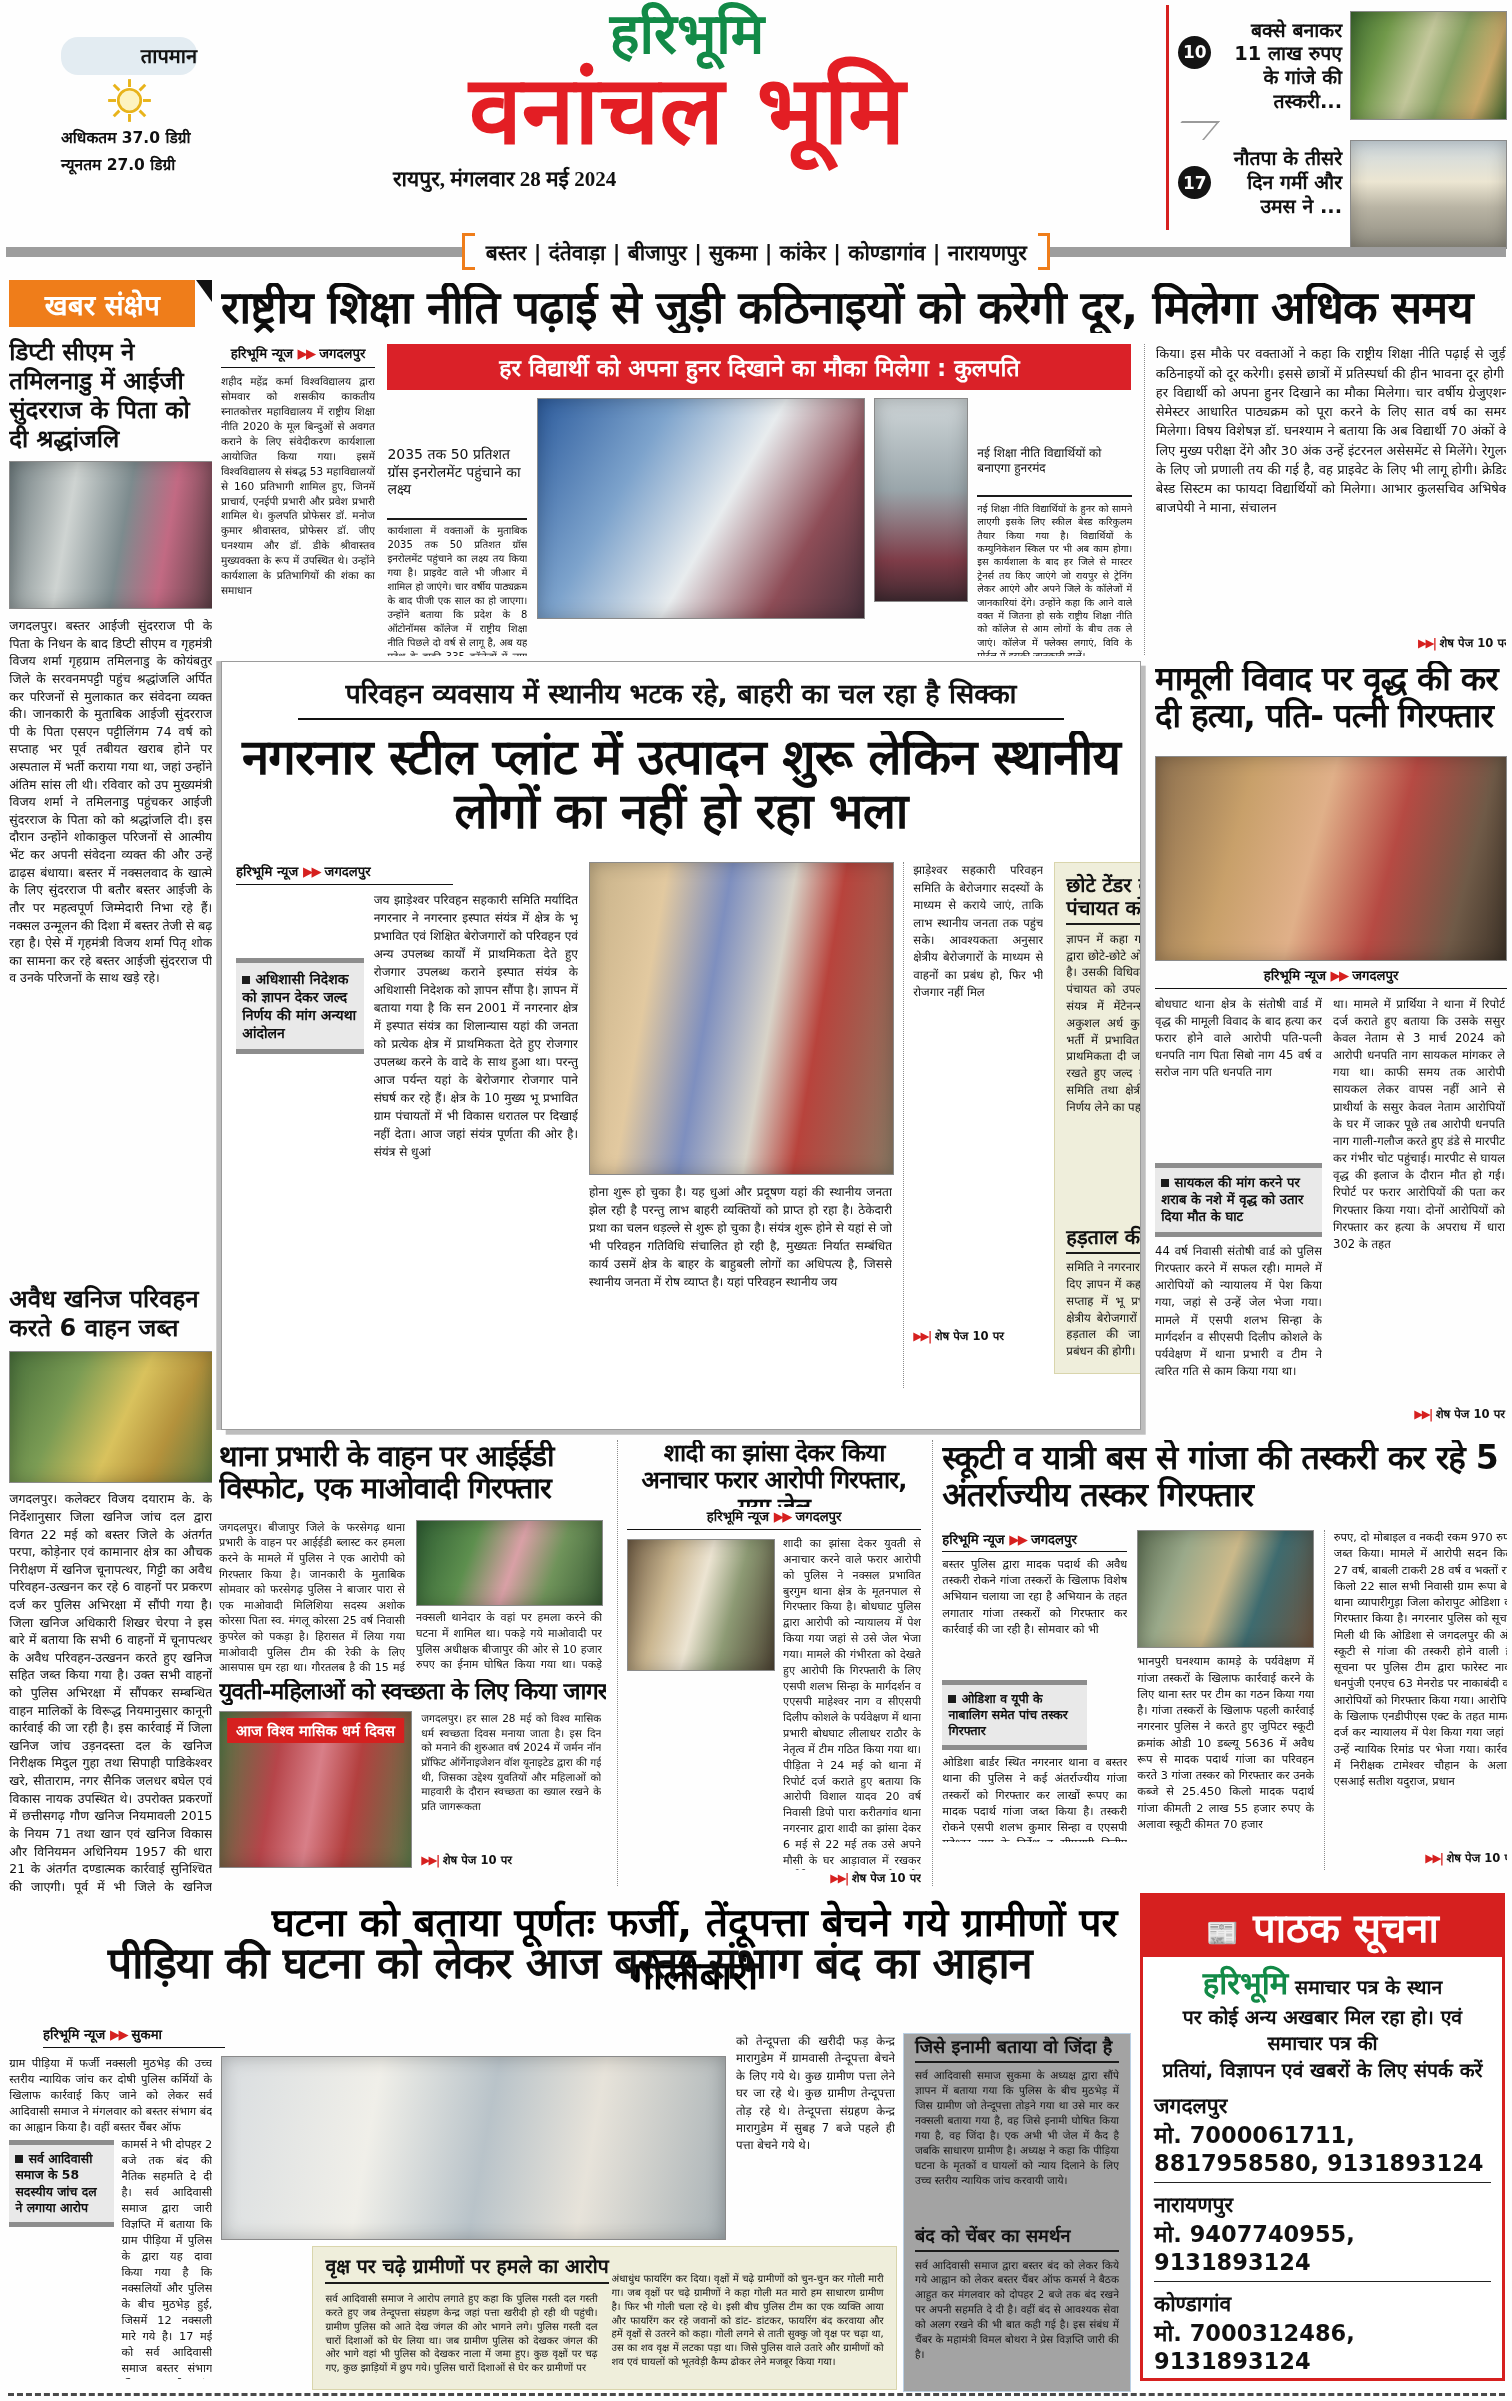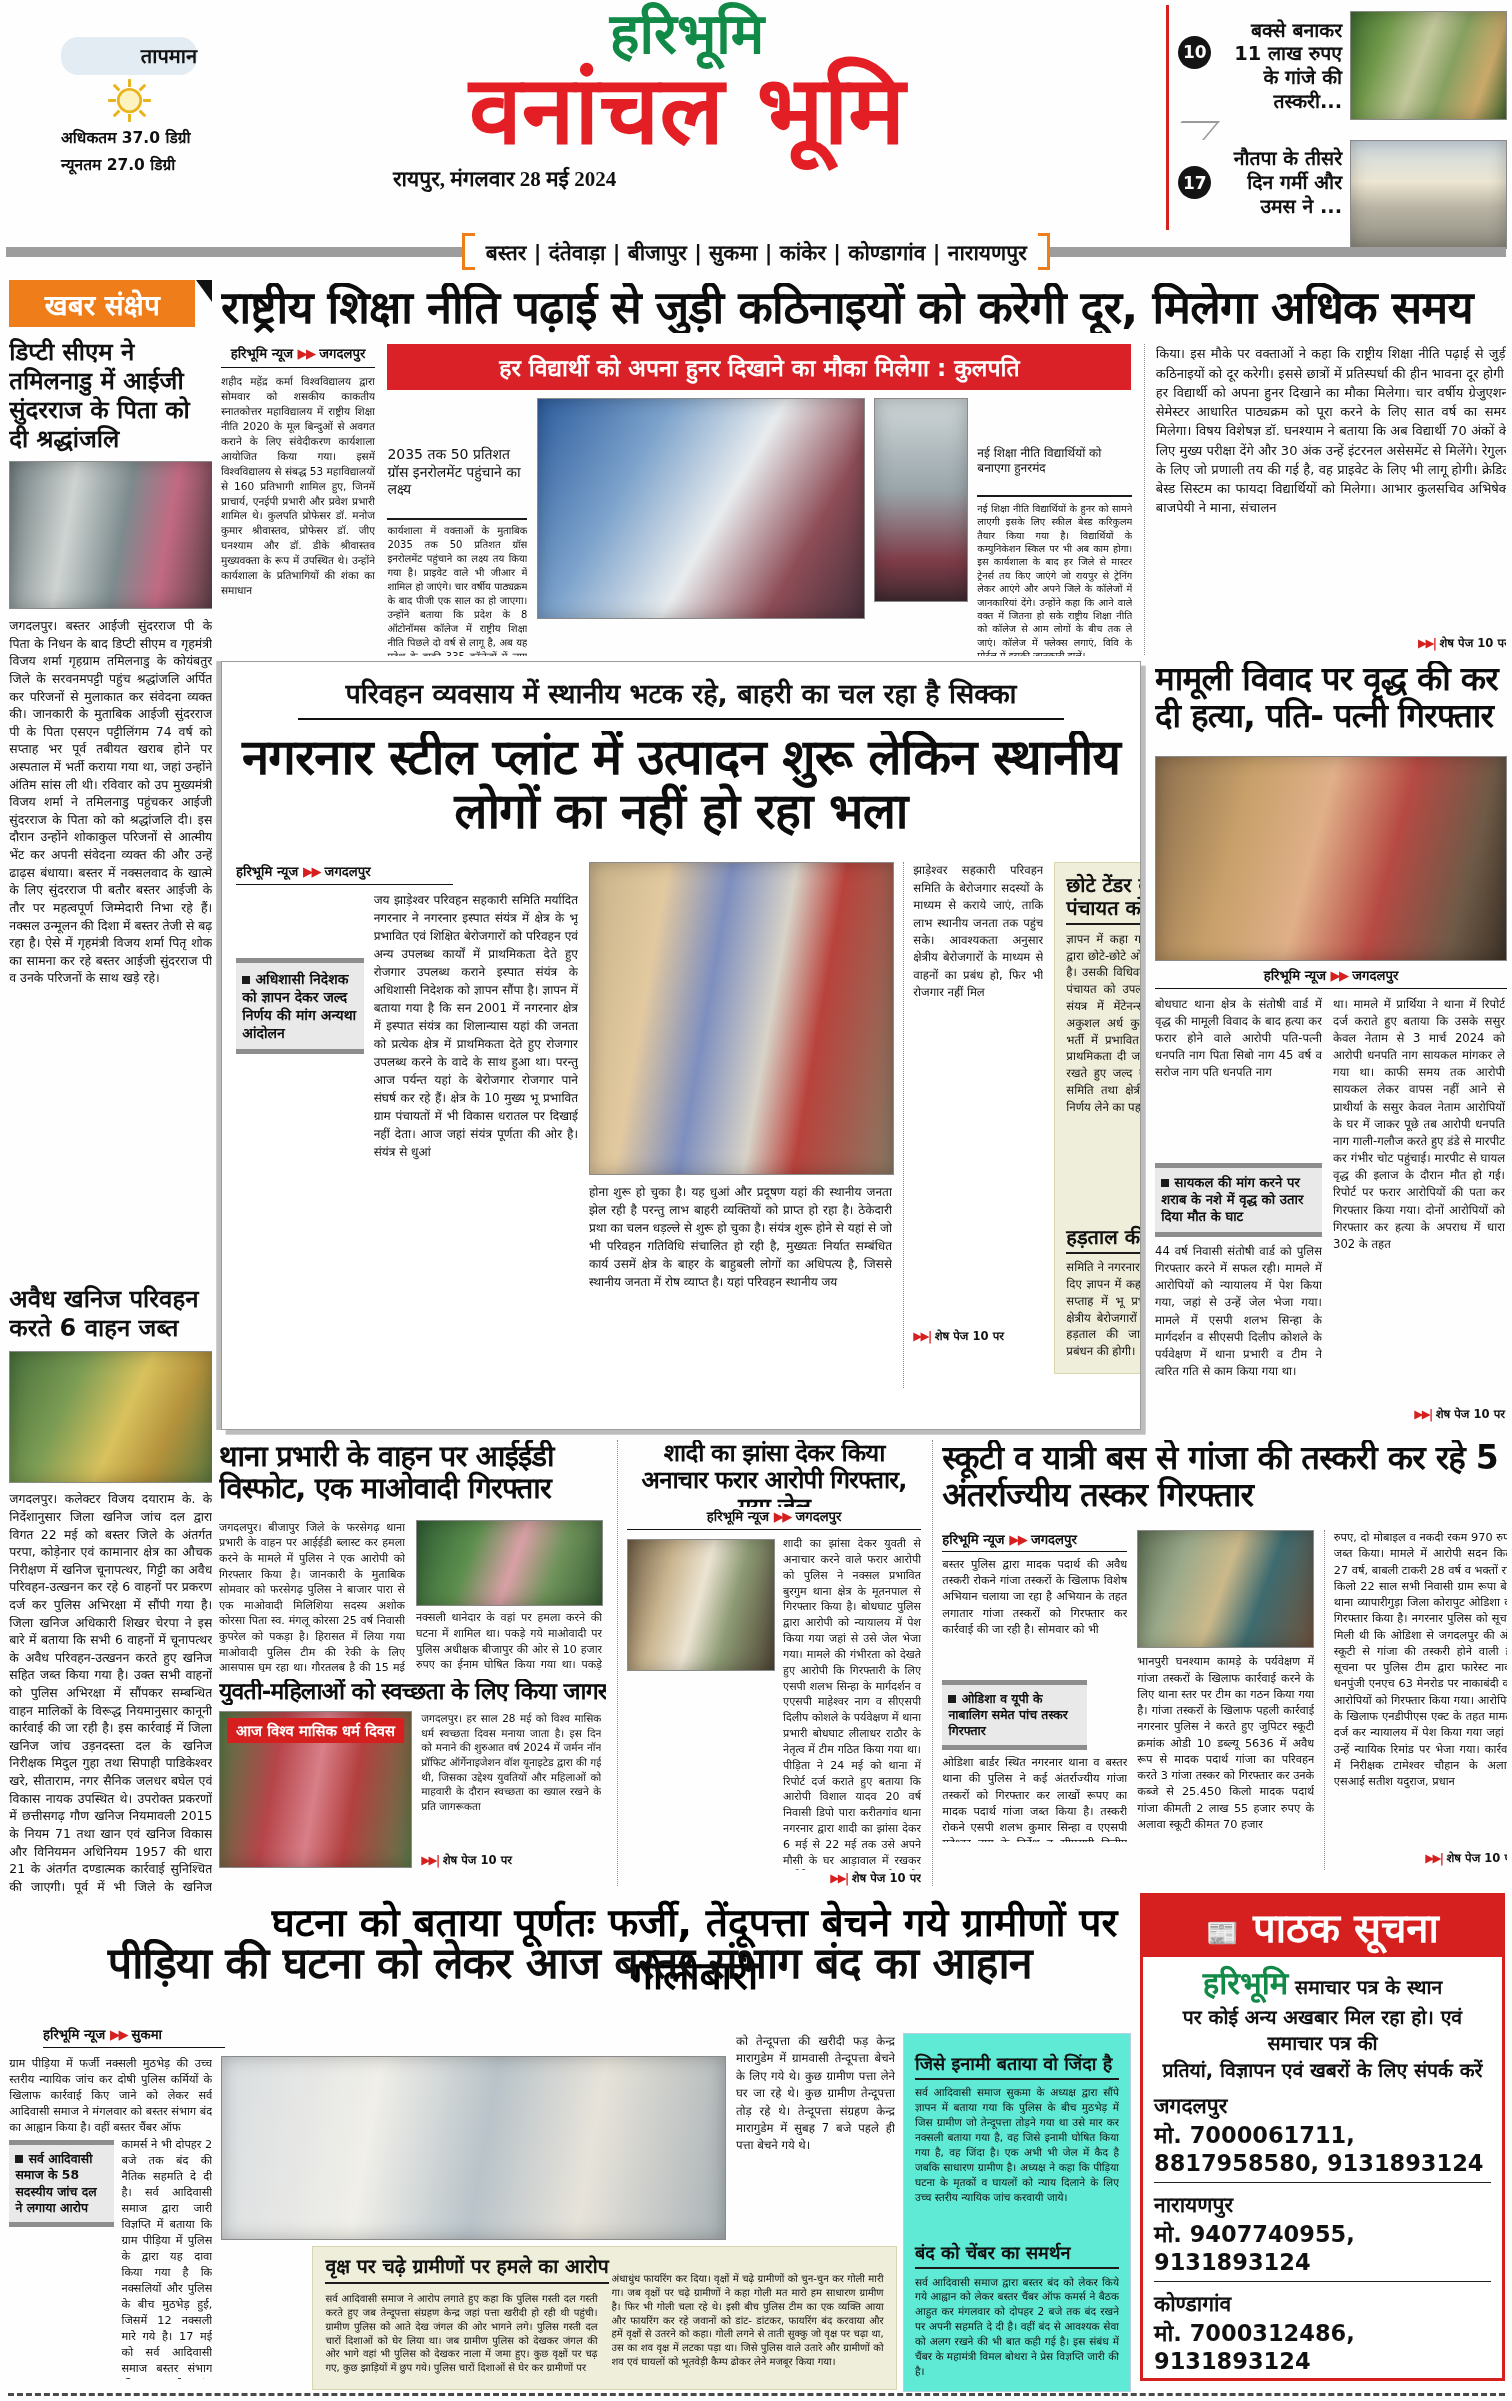--- a/index.html
+++ b/index.html
@@ -38,21 +38,21 @@
                text-align:center;padding:4.7px 0;width:186px;}
   .rail-header:after{content:"";position:absolute;right:-29.5px;top:0;border-top:40px solid #111;
                      border-left:29.5px solid transparent;}
   .rail-title{font-weight:800;font-size:24px;line-height:1.2;margin:11px 0 7.8px;}
   .rail-body{font-size:12.4px;line-height:1.42;}
   .redband{background:#da2128;color:#fff;font-weight:800;font-size:23px;text-align:center;
            padding:7px 3.1px;white-space:nowrap;overflow:hidden;}
   .ublock{font-weight:400;border-bottom:2.3px solid #1a1a1a;padding-bottom:19px;margin-bottom:4.7px;line-height:1.25;margin-top:48px;}
   .frame{border:1.6px solid #9b9b9b;box-shadow:4.7px 4.7px 0 #bdbdbd,-4.7px 0 0 #bdbdbd;}
   .kick{font-weight:800;text-align:center;border-bottom:2.3px solid #111;}
-  .bluebox{background:#5eead4;border:0.8px solid #b9cfe4;padding:20px 11px;}
+  .bluebox{background:#a3a3a3;border:0.8px solid #b9cfe4;padding:3px 11px;}
   .dotl{border-left:0.8px dotted #8a8a8a;}
   
   .reader{border:3.9px solid #d6201f;background:#fff;}
   .reader-head{background:#d6201f;color:#fff;font-weight:800;font-size:40px;text-align:center;padding:3.1px 0;}
   .reader-brand{color:#128a47;font-weight:800;font-size:31px;}
   .reader-line{font-weight:800;font-size:19.4px;line-height:1.35;text-align:center;}
   .c-city{font-weight:800;font-size:21px;margin-top:7px;}
   .c-phone{font-weight:800;font-size:22.5px;border-bottom:1.6px solid #222;padding-bottom:6.2px;}
   .dashline{border-top:3.1px dashed #4a4a4a;}
   

